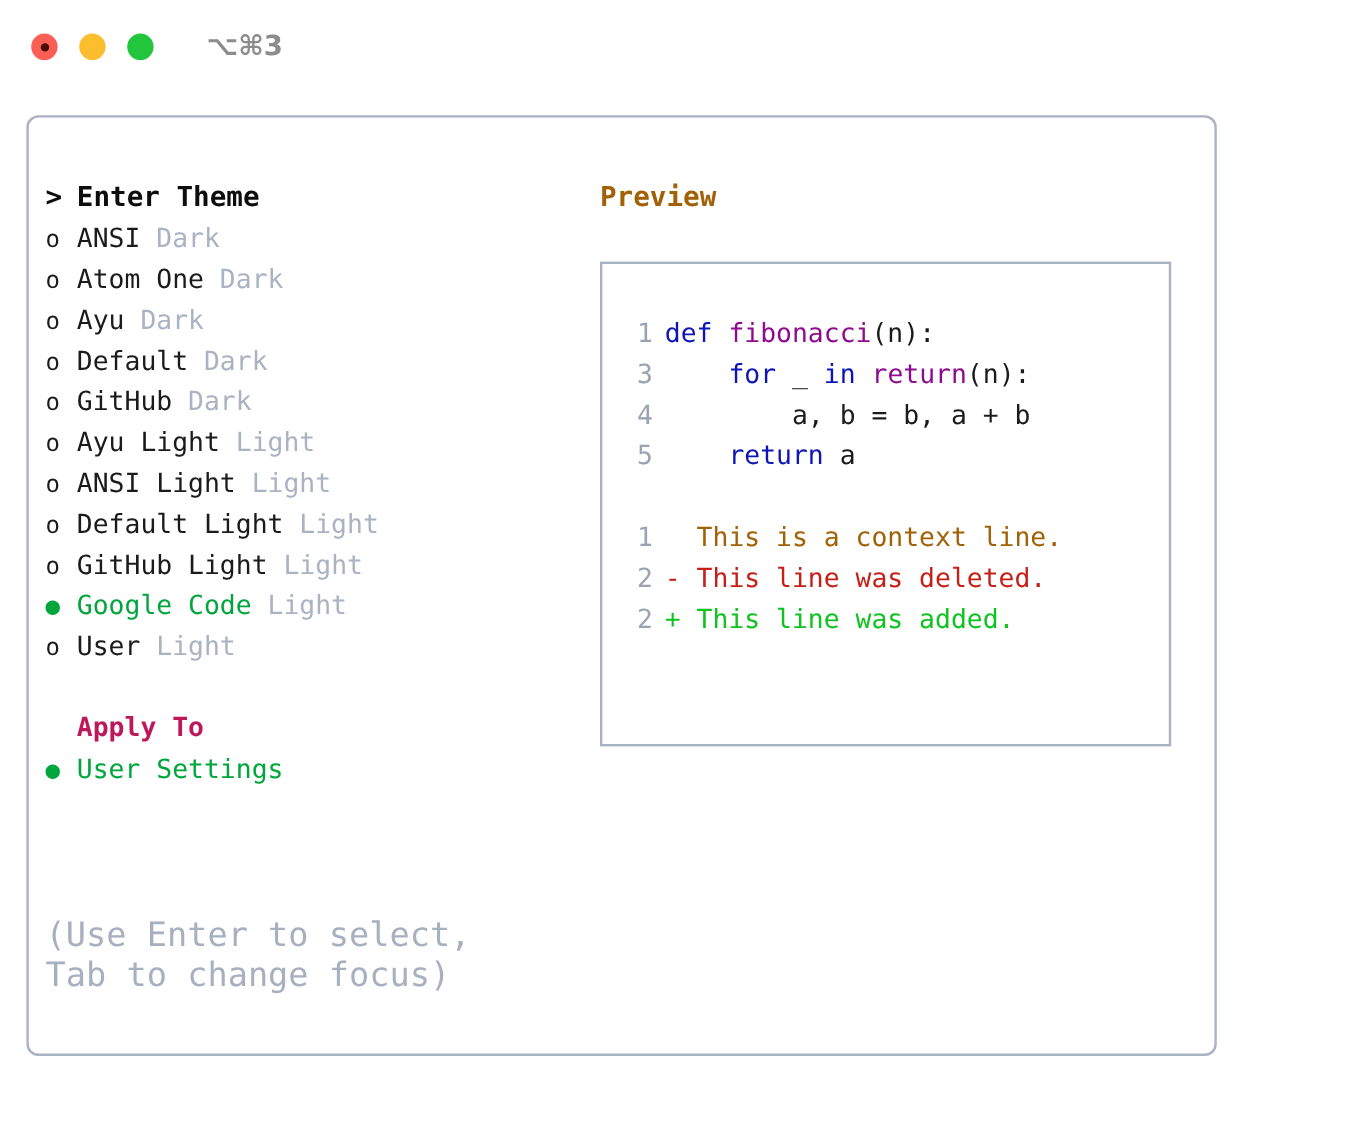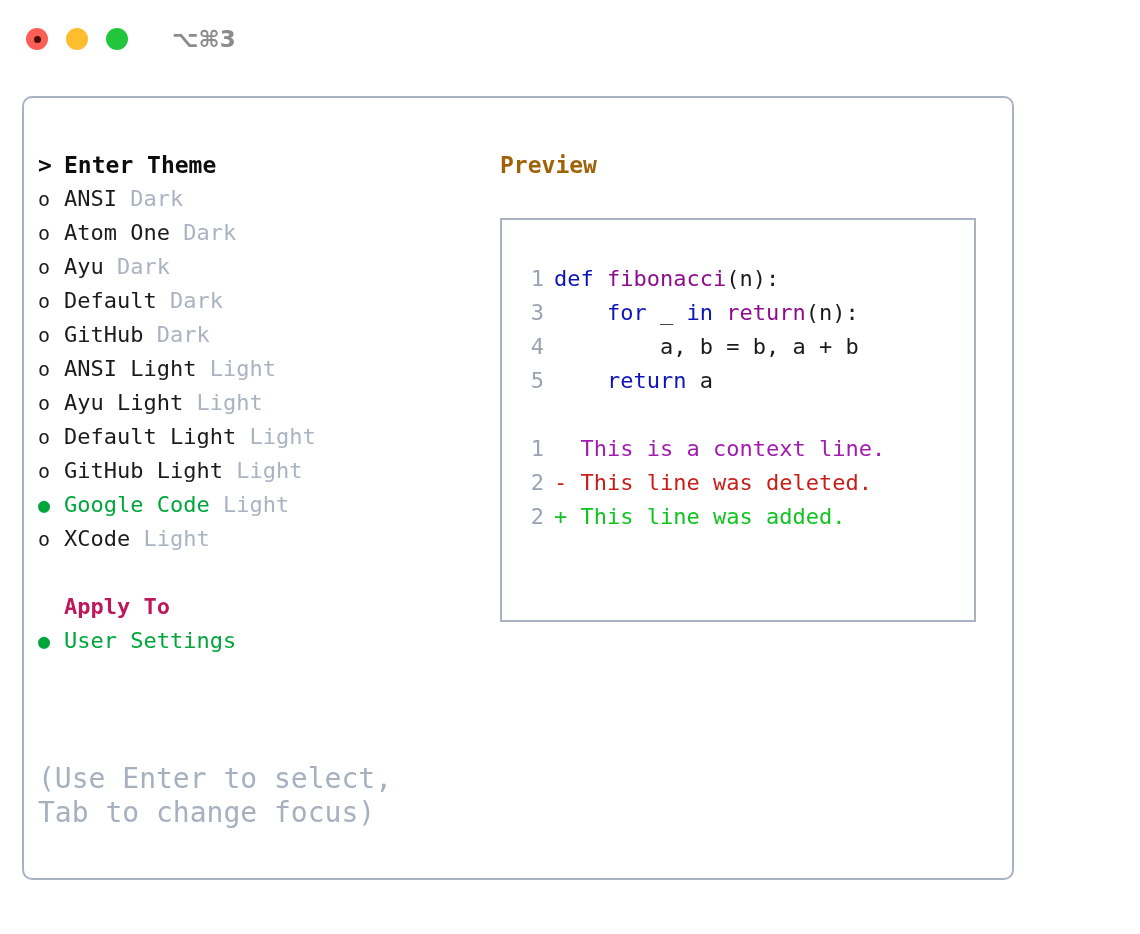--- a/index.html
+++ b/index.html
@@ -171,21 +171,21 @@
     color: #9aa3b2;
     margin-right: 10px;
   }
   .kw   { color: #0d14b8; }
   .fn   { color: #8e0d8e; }
   .num  { color: #0a7272; }
   .plain{ color: #1b1b1b; }
 
   .blank-line { height: 34px; }
 
-  .d-ctx { color: #a21caf; }
+  .d-ctx { color: #a16207; }
   .d-del { color: #c61f18; }
   .d-add { color: #0fc320; }
 </style>
 </head>
 <body>
 
 <div class="page">
 
   <div class="titlebar">
     <div class="lights">
@@ -204,26 +204,26 @@
         <div class="row header-row">
           <span class="caret">&gt;</span><span>Enter Theme</span>
         </div>
 
         <div id="theme-items">
             <div class="row"><span class="bullet">o</span><span class="name">ANSI</span> <span class="variant">Dark</span></div>
             <div class="row"><span class="bullet">o</span><span class="name">Atom One</span> <span class="variant">Dark</span></div>
             <div class="row"><span class="bullet">o</span><span class="name">Ayu</span> <span class="variant">Dark</span></div>
             <div class="row"><span class="bullet">o</span><span class="name">Default</span> <span class="variant">Dark</span></div>
             <div class="row"><span class="bullet">o</span><span class="name">GitHub</span> <span class="variant">Dark</span></div>
+            <div class="row"><span class="bullet">o</span><span class="name">Ayu Light</span> <span class="variant">Light</span></div>
             <div class="row"><span class="bullet">o</span><span class="name">ANSI Light</span> <span class="variant">Light</span></div>
-            <div class="row"><span class="bullet">o</span><span class="name">Ayu Light</span> <span class="variant">Light</span></div>
             <div class="row"><span class="bullet">o</span><span class="name">Default Light</span> <span class="variant">Light</span></div>
             <div class="row"><span class="bullet">o</span><span class="name">GitHub Light</span> <span class="variant">Light</span></div>
             <div class="row"><span class="bullet sel">●</span><span class="name sel">Google Code</span> <span class="variant">Light</span></div>
-            <div class="row"><span class="bullet">o</span><span class="name">XCode</span> <span class="variant">Light</span></div>
+            <div class="row"><span class="bullet">o</span><span class="name">User</span> <span class="variant">Light</span></div>
           </div>
 
         <div class="spacer"></div>
 
         <div class="row subheader">Apply To</div>
 
         <div id="apply-items">
             <div class="row"><span class="bullet sel">●</span><span class="name sel">User Settings</span></div>
           </div>
       </div>

